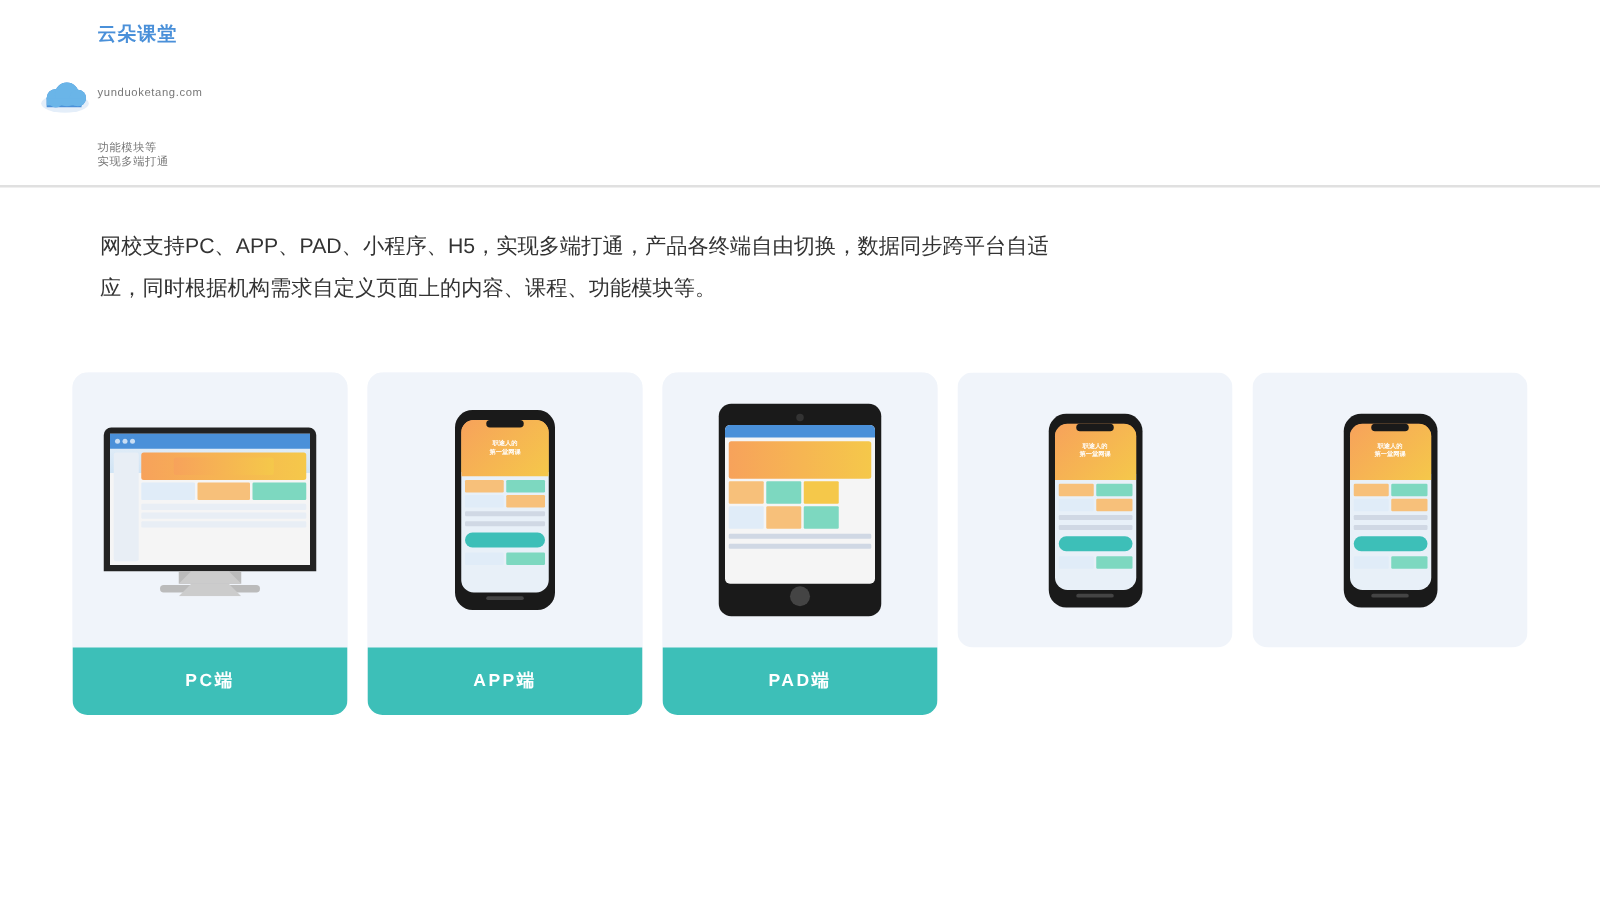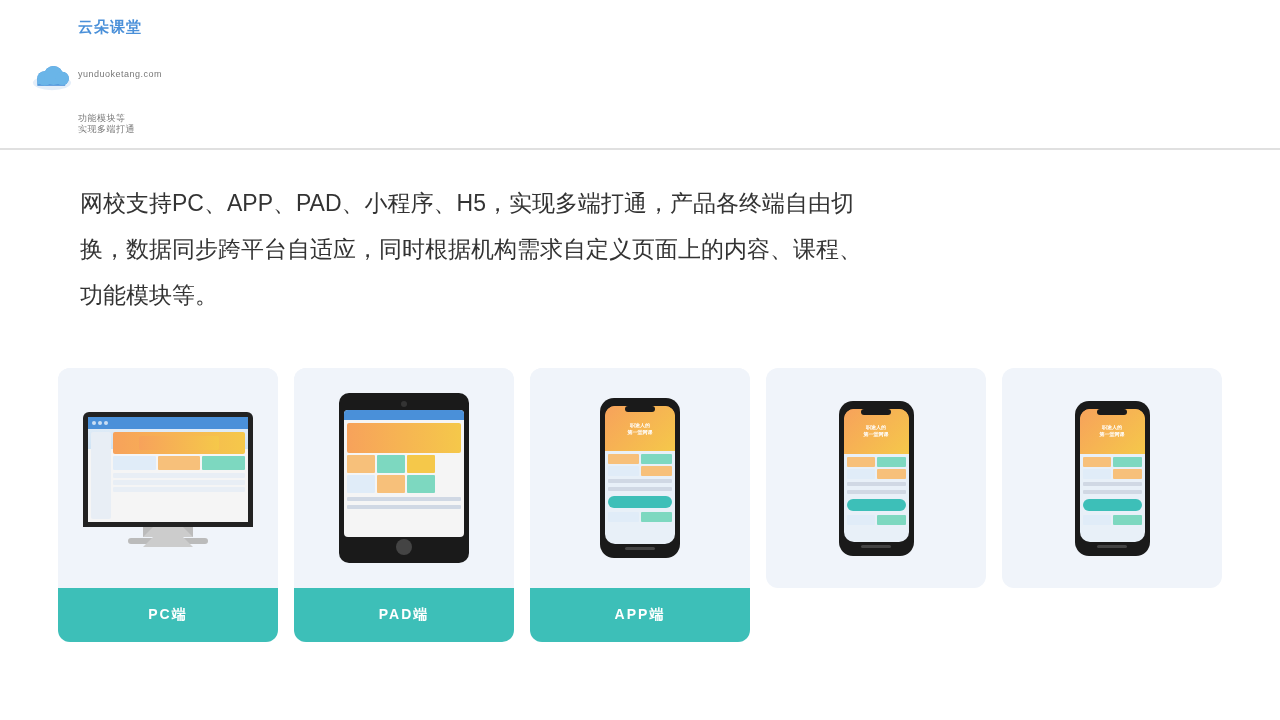--- a/index.html
+++ b/index.html
@@ -37,21 +37,21 @@
     }
     .logo-right {
       display: flex;
       flex-direction: column;
       align-items: center;
     }
 
     
     .description {
       padding: 30px 80px 10px 80px;
-      font-size: 23px;
+      font-size: 17px;
       color: #333;
       line-height: 2;
       max-width: 950px;
     }
 
     
     .cards-container {
       display: flex;
       justify-content: center;
       align-items: flex-start;
@@ -442,20 +442,52 @@
           <div style="width:50px;height:10px;background:#ccc;clip-path:polygon(20% 0%, 80% 0%, 100% 100%, 0% 100%);"></div>
         </div>
         <div class="monitor-base"></div>
       </div>
     </div>
     <div class="card-label">PC端</div>
   </div>
 
   <div class="card">
     <div class="card-image-area">
+      <div class="phone">
+        <div class="phone-notch"></div>
+        <div class="phone-screen">
+          <div class="phone-screen-top">
+            <div class="phone-screen-top-text">职途人的<br>第一堂网课</div>
+          </div>
+          <div class="phone-screen-body">
+            <div class="phone-row">
+              <div class="phone-block orange"></div>
+              <div class="phone-block teal"></div>
+            </div>
+            <div class="phone-row">
+              <div class="phone-block"></div>
+              <div class="phone-block orange"></div>
+            </div>
+            <div class="phone-text-line"></div>
+            <div class="phone-text-line"></div>
+            <div class="phone-btn"></div>
+            <div class="phone-row">
+              <div class="phone-block"></div>
+              <div class="phone-block teal"></div>
+            </div>
+          </div>
+        </div>
+        <div class="phone-bottom-bar"></div>
+      </div>
+    </div>
+    <div class="card-label">APP端</div>
+  </div>
+
+  <div class="card">
+    <div class="card-image-area">
       <div class="tablet">
         <div class="tablet-camera"></div>
         <div class="tablet-screen">
           <div class="tablet-nav"></div>
           <div class="tablet-body">
             <div class="tablet-banner"></div>
             <div class="tablet-grid">
               <div class="tablet-cell orange"></div>
               <div class="tablet-cell teal"></div>
               <div class="tablet-cell yellow"></div>
@@ -468,21 +500,21 @@
           </div>
         </div>
         <div class="tablet-home"></div>
       </div>
     </div>
     <div class="card-label">PAD端</div>
   </div>
 
   <div class="card">
     <div class="card-image-area">
-      <div class="phone">
+      <div class="phone" style="width:75px;height:155px;">
         <div class="phone-notch"></div>
         <div class="phone-screen">
           <div class="phone-screen-top">
             <div class="phone-screen-top-text">职途人的<br>第一堂网课</div>
           </div>
           <div class="phone-screen-body">
             <div class="phone-row">
               <div class="phone-block orange"></div>
               <div class="phone-block teal"></div>
             </div>
@@ -495,21 +527,20 @@
             <div class="phone-btn"></div>
             <div class="phone-row">
               <div class="phone-block"></div>
               <div class="phone-block teal"></div>
             </div>
           </div>
         </div>
         <div class="phone-bottom-bar"></div>
       </div>
     </div>
-    <div class="card-label">APP端</div>
   </div>
 
   <div class="card">
     <div class="card-image-area">
       <div class="phone" style="width:75px;height:155px;">
         <div class="phone-notch"></div>
         <div class="phone-screen">
           <div class="phone-screen-top">
             <div class="phone-screen-top-text">职途人的<br>第一堂网课</div>
           </div>
@@ -529,44 +560,13 @@
               <div class="phone-block"></div>
               <div class="phone-block teal"></div>
             </div>
           </div>
         </div>
         <div class="phone-bottom-bar"></div>
       </div>
     </div>
   </div>
 
-  <div class="card">
-    <div class="card-image-area">
-      <div class="phone" style="width:75px;height:155px;">
-        <div class="phone-notch"></div>
-        <div class="phone-screen">
-          <div class="phone-screen-top">
-            <div class="phone-screen-top-text">职途人的<br>第一堂网课</div>
-          </div>
-          <div class="phone-screen-body">
-            <div class="phone-row">
-              <div class="phone-block orange"></div>
-              <div class="phone-block teal"></div>
-            </div>
-            <div class="phone-row">
-              <div class="phone-block"></div>
-              <div class="phone-block orange"></div>
-            </div>
-            <div class="phone-text-line"></div>
-            <div class="phone-text-line"></div>
-            <div class="phone-btn"></div>
-            <div class="phone-row">
-              <div class="phone-block"></div>
-              <div class="phone-block teal"></div>
-            </div>
-          </div>
-        </div>
-        <div class="phone-bottom-bar"></div>
-      </div>
-    </div>
-  </div>
-
 </div>
 
 </body></html>

